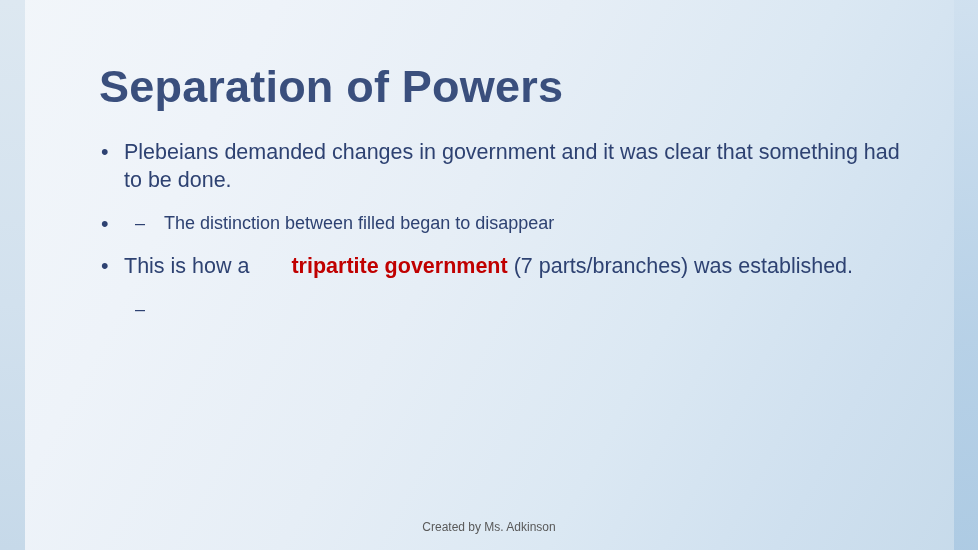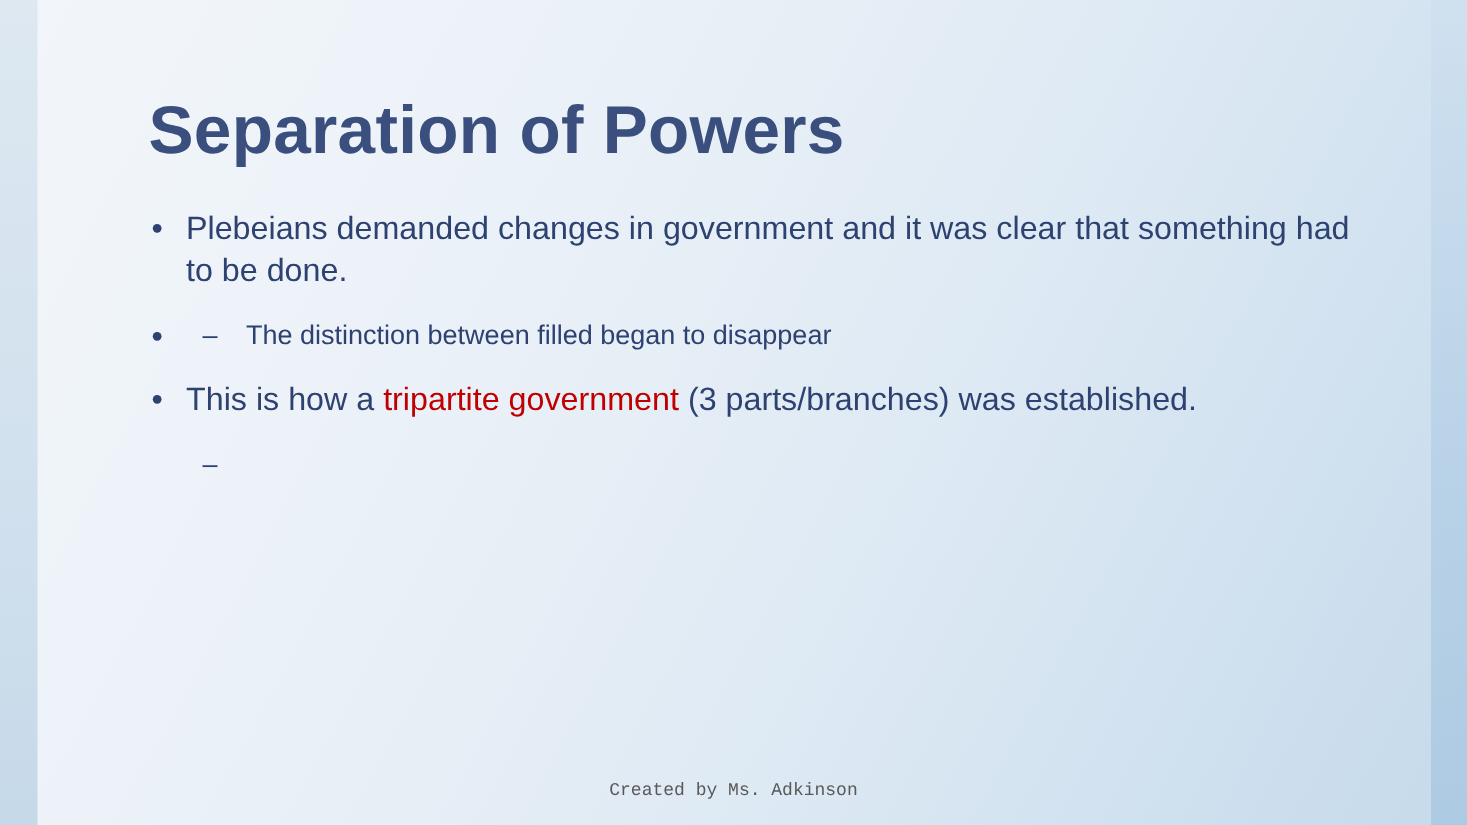--- a/index.html
+++ b/index.html
@@ -100,33 +100,33 @@
     position: absolute;
     left: 38px;
     top: 0;
     font-size: 18px;
     line-height: 26px;
     color: #2e4272;
   }
 
   .hl-red {
     color: #c00000;
-    font-weight: normal;
+    font-weight: bold;
+    margin-left: 36px;
   }
 
   .footer {
     position: absolute;
     left: 0;
     top: 519px;
     width: 978px;
     text-align: center;
     font-size: 12px;
     line-height: 16px;
     color: #595959;
-    font-family: Liberation Mono, monospace;
   }
 </style>
 </head>
 <body>
 
 <div class="slide">
 
   <div class="edge-band-left"></div>
   <div class="edge-band-right"></div>
 
@@ -143,21 +143,21 @@
       <span class="marker">•</span>
     </div>
 
     <div class="subbullet">
       <span class="marker">–</span>
       <span>The distinction between filled began to disappear</span>
     </div>
 
     <div class="bullet">
       <span class="marker">•</span>
-      <span>This is how a </span><span class="hl-red">tripartite government</span><span> (3 parts/branches) was established.</span>
+      <span>This is how a </span><span class="hl-red">tripartite government</span><span> (7 parts/branches) was established.</span>
     </div>
 
     <div class="subbullet">
       <span class="marker">–</span>
     </div>
 
   </div>
 
   <div class="footer">Created by Ms. Adkinson</div>
 

